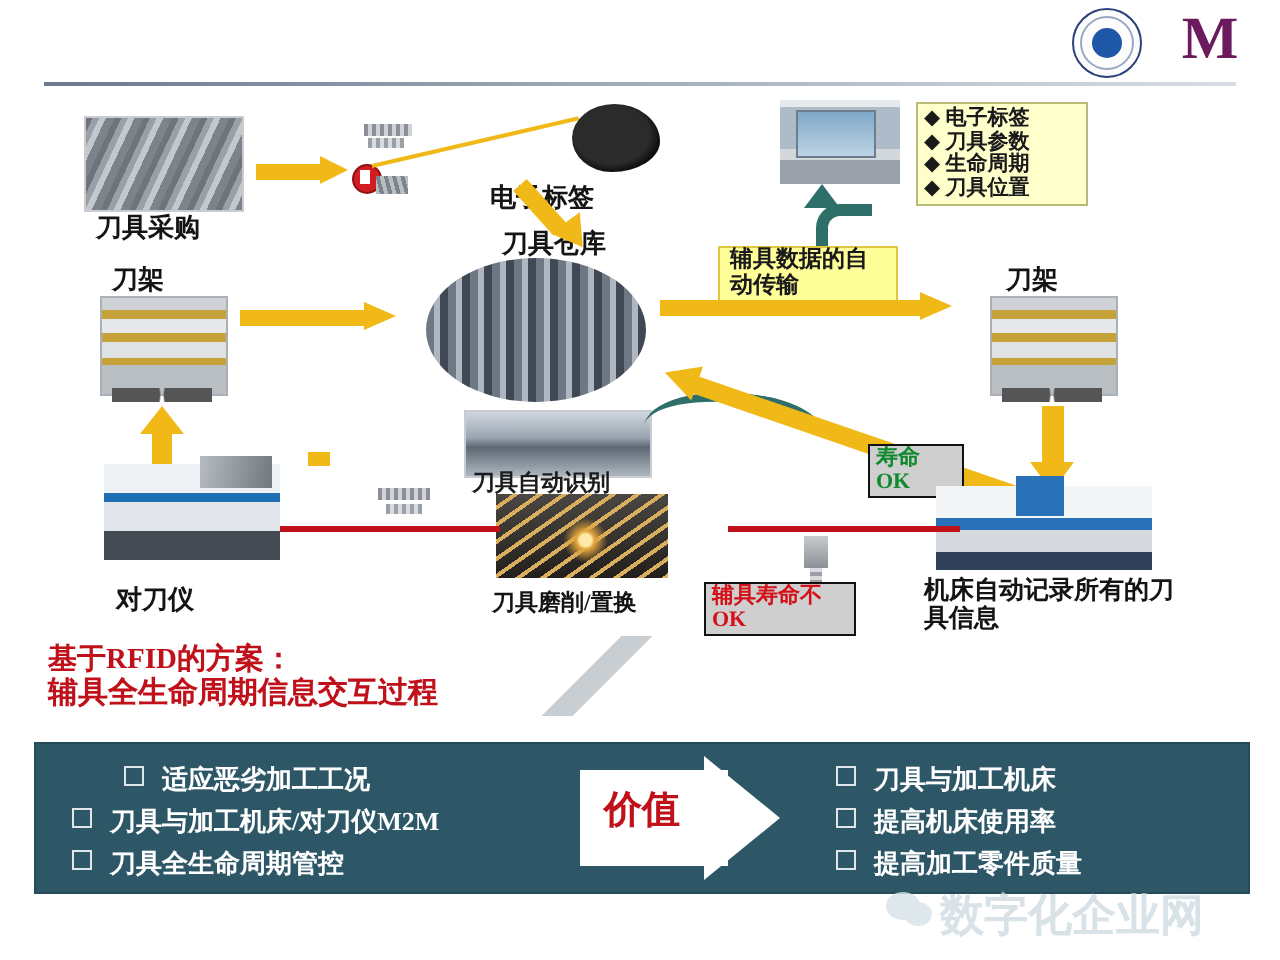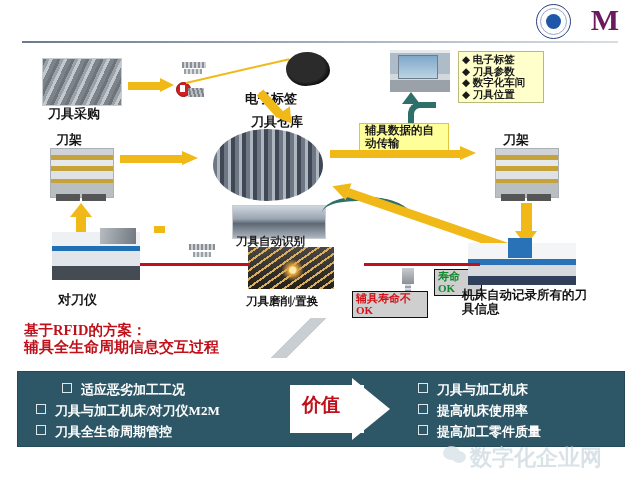--- a/index.html
+++ b/index.html
@@ -90,21 +90,21 @@
   }
   .ybox2{
     position:absolute;background:#ffff99;border:1px solid #e0c640;
     font-size:11.5px;line-height:13px;color:#1a1a1a;font-weight:bold;
     padding:0 5px;
   }
   .statusbox{
     position:absolute;background:#cfcfcf;border:1.5px solid #111;
     font-size:11px;line-height:11.5px;font-weight:bold;padding:1px 3px;
   }
-  .statusbox.ok{color:#118a2e;margin-top:47px;}
+  .statusbox.ok{color:#118a2e;}
   .statusbox.bad{color:#d41118;}
 
   
   .redhead{
     position:absolute;left:24px;top:322px;color:#c0111b;font-weight:bold;
     font-size:14.5px;line-height:17px;
   }
   .redhead .l2{font-size:15px;}
 
   
@@ -213,21 +213,21 @@
   </div>
 
   <div class="photo tex-pc" style="left:390px;top:50px;width:60px;height:42px;border:none;background:
          linear-gradient(#e7eaed 0 8%,#aebcc9 8% 58%,#d3d8dd 58% 72%,#9aa1a8 72% 100%);"></div>
   <div style="position:absolute;left:398px;top:55px;width:38px;height:22px;
               background:linear-gradient(#7fa8c9,#bcd3e4);border:1px solid #6d7d8c;"></div>
 
   <div class="ybox" style="left:458px;top:51px;width:78px;">
     <div><span>◆</span> <span>电子标签</span></div>
     <div><span>◆</span> <span>刀具参数</span></div>
-    <div><span>◆</span> <span>数字化车间</span></div>
+    <div><span>◆</span> <span>生命周期</span></div>
     <div><span>◆</span> <span>刀具位置</span></div>
   </div>
 
 
   <div style="position:absolute;left:400px;top:92px;width:34px;height:30px;">
     <div style="position:absolute;left:8px;top:10px;width:22px;height:20px;
       border-left:6px solid #2f6f6a;border-top:6px solid #2f6f6a;border-radius:12px 0 0 0;"></div>
     <div style="position:absolute;left:2px;top:0;width:0;height:0;
       border-left:9px solid transparent;border-right:9px solid transparent;border-bottom:12px solid #2f6f6a;"></div>
   </div>

